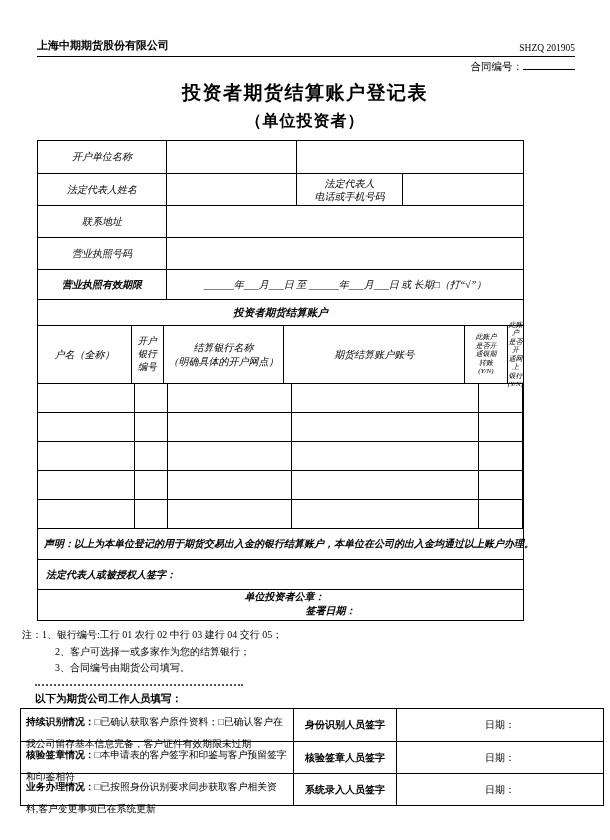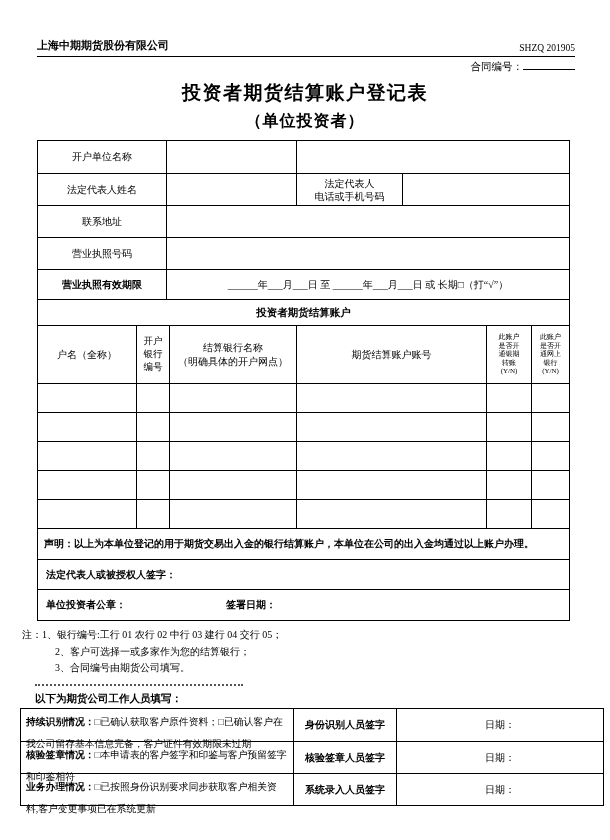--- a/index.html
+++ b/index.html
@@ -15,38 +15,38 @@
     border-bottom:1.5px solid #000; padding-bottom:3px;
   }
   .company { font-weight:bold; font-size:11px;text-align:center; }
   .doc-code { font-size:9.5px; }
   .contract-line { position:absolute; top:59px; left:37px; width:538px; text-align:right; font-size:10.5px; }
   .blank-underline { display:inline-block; width:52px; height:11px; border-bottom:1px solid #000; }
   .title { position:absolute; top:80px; left:0; width:610px; text-align:center; font-size:19px; font-weight:bold; letter-spacing:1.5px; }
   .subtitle { position:absolute; top:111px; left:0; width:610px; text-align:center; font-size:16px; font-weight:bold; letter-spacing:1px; }
 
   
-  .main-table { position:absolute; top:140px; left:37px; width:533px; border:1px solid #000; }
+  .main-table { position:absolute; top:140px; left:37px; width:487px; border:1px solid #000;font-style:italic; }
   .tr { display:flex; }
   .tr + .tr { border-top:1px solid #000; }
   .td { display:flex; align-items:center; justify-content:center; text-align:center; font-size:10px; }
   .td + .td { border-left:1px solid #000; }
   .td.left { justify-content:flex-start; text-align:right; padding-left:8px; }
   .pre { white-space:pre-line; }
   .h32{height:32px} .h30{height:30px} .h26{height:26px} .h58{height:58px} .h29{height:29px} .h31{height:31px}
   .c1{width:128px} .c2{width:130px} .c3{width:106px} .c4{flex:1}
   .full{flex:1}
   .bold{font-weight:bold}
   .lh13{line-height:13px}
   .section-head{font-weight:bold; font-size:10.5px;}
   .ac1{width:98px} .ac2{width:33px; font-size:9.5px; line-height:13px}
   .ac3{width:127px; line-height:14px} .ac4{width:190px}
   .ac5{width:45px; font-size:7px; line-height:8.5px} .ac6{flex:1; font-size:7px; line-height:8.5px}
   .decl { font-size:10px; font-weight:bold; white-space:nowrap; padding-left:6px; justify-content:flex-start; }
-  .seal-row { display:flex; align-items:center; }
+  .seal-row { display:flex; align-items:center;flex-direction:column; }
   .seal-label { font-weight:bold; font-size:10px; padding-left:8px; }
   .sign-date-label { font-weight:bold; font-size:10px; margin-left:100px; }
 
   
   .notes { position:absolute; top:627px; left:22px; font-size:10px; line-height:16.5px; }
   .notes .item-indent { padding-left:33px; }
   .dotted-line { position:absolute; top:684px; left:35px; width:208px; border-bottom:2px dotted #555; }
   .staff-title { position:absolute; top:692px; left:35px; font-size:10.5px; font-weight:bold; }
 
   

